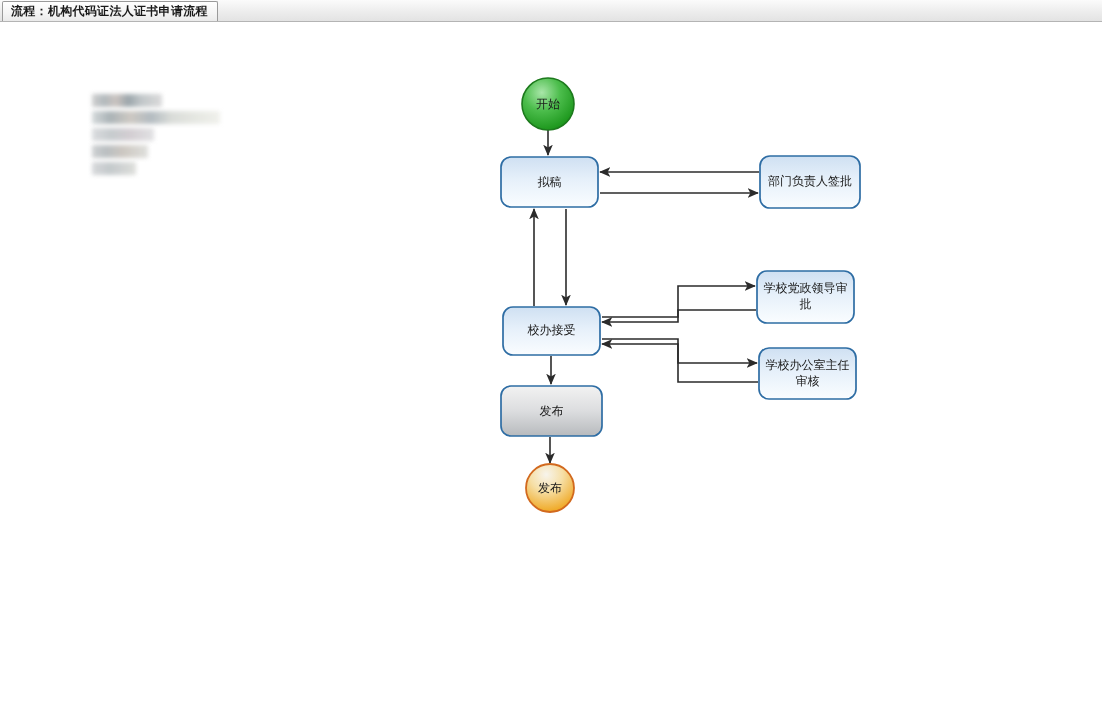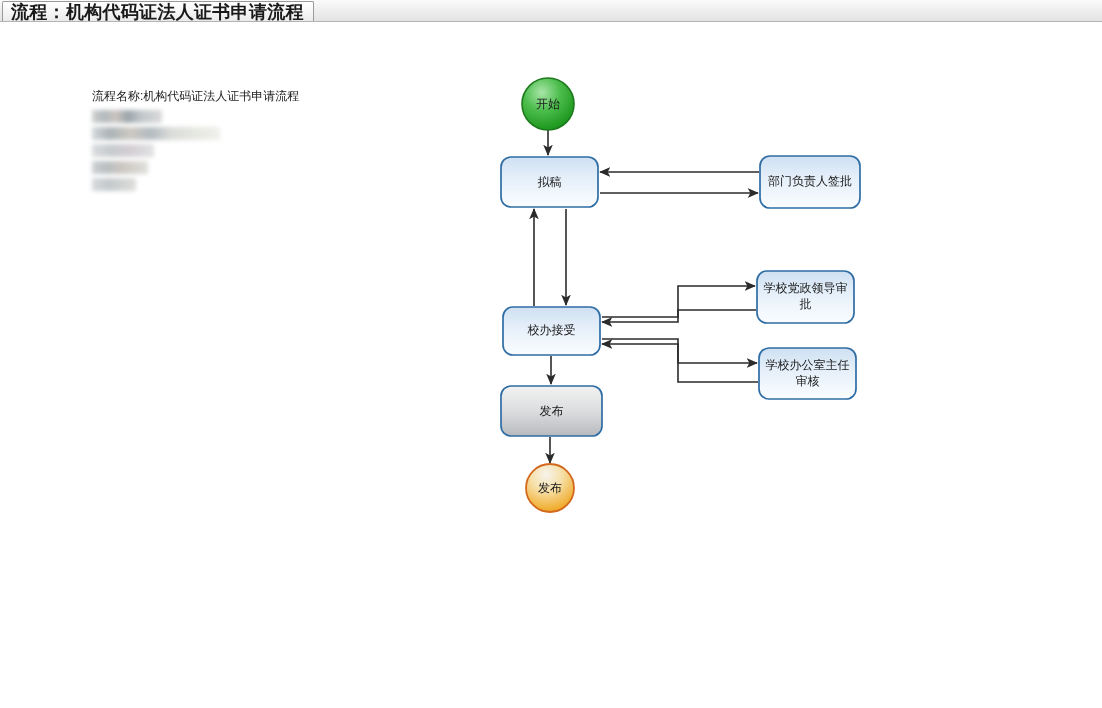--- a/index.html
+++ b/index.html
@@ -32,21 +32,21 @@
     height: 20px;
     padding: 0 9px 0 8px;
     box-sizing: border-box;
     display: flex;
     align-items: center;
     background: linear-gradient(to bottom, #ffffff 0%, #f4f4f4 60%, #eaeaea 100%);
     border: 1px solid #9a9a9a;
     border-bottom: none;
     border-top-left-radius: 2px;
     border-top-right-radius: 2px;
-    font-size: 18px;
+    font-size: 12px;
     font-weight: bold;
     color: #1a1a1a;
     white-space: nowrap;
     letter-spacing: 0.3px;
   }
 
   
   .canvas {
     position: absolute;
     left: 0; top: 22px;
@@ -110,21 +110,20 @@
 
 <div id="page">
 
   <div class="tabbar">
     <div class="tab-active">流程：机构代码证法人证书申请流程</div>
   </div>
 
   <div class="canvas">
 
     <div class="info-panel">
-      <div class="info-title">流程名称:机构代码证法人证书申请流程</div>
       <div class="redact">
         <span class="redact-row r1"></span>
         <span class="redact-row r2"></span>
         <span class="redact-row r3"></span>
         <span class="redact-row r4"></span>
         <span class="redact-row r5"></span>
       </div>
     </div>
 
     <svg class="flow" viewBox="0 0 1102 686">

